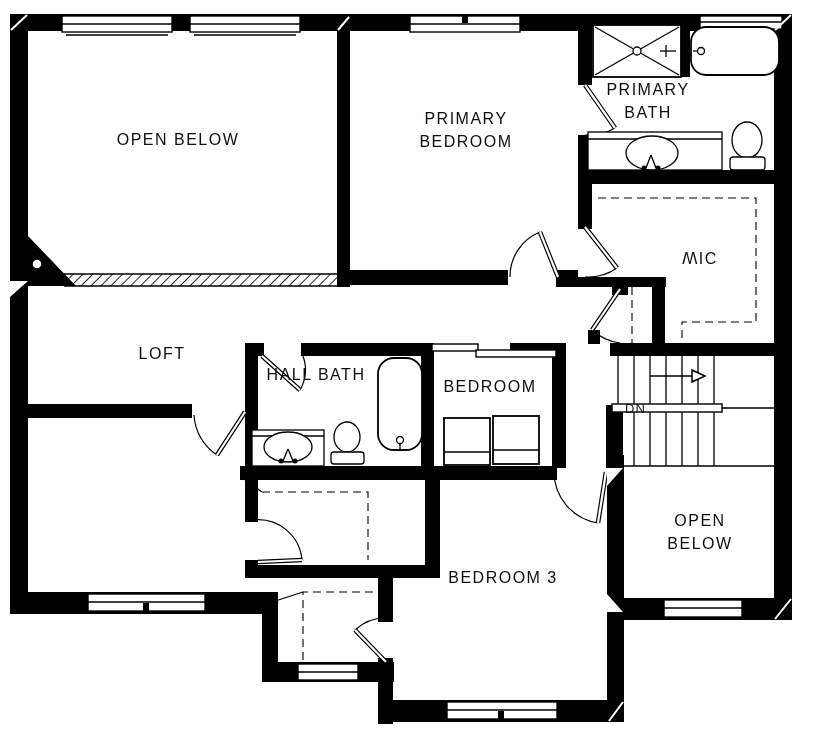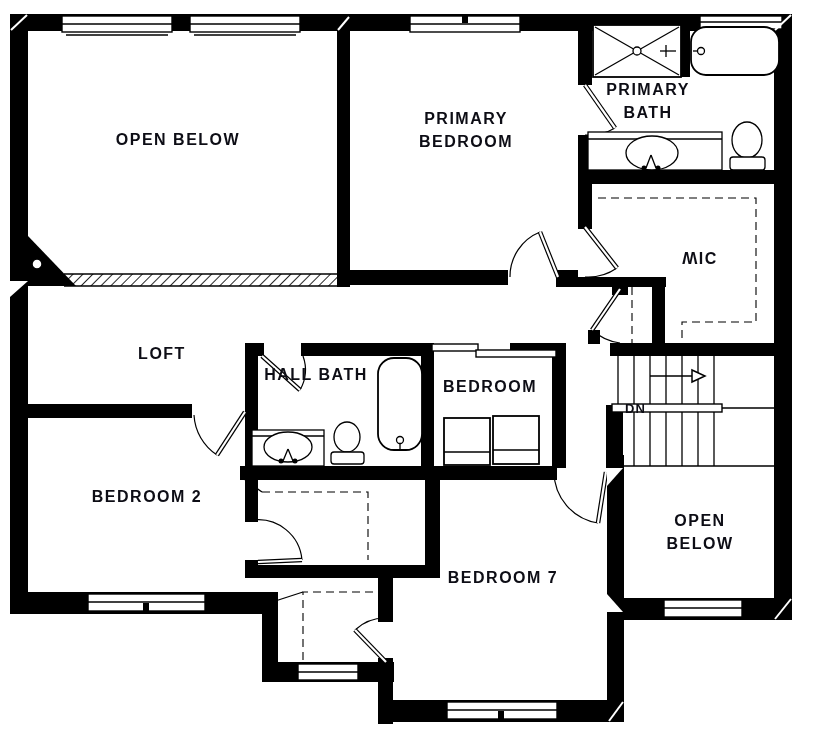--- a/index.html
+++ b/index.html
@@ -1,21 +1,21 @@
 <!DOCTYPE html>
 <html style="--wall: #000000; --bg: #ffffff; --text: #0d0d15;"><head>
 <meta charset="utf-8">
 <style>
   html,body{margin:0;padding:0;background:#fff;}
   .plan{position:relative;width:815px;height:736px;background:var(--bg,#fff);
         font-family:"Liberation Sans",sans-serif;overflow:hidden;}
   .plan svg{position:absolute;left:0;top:0;}
   .label{position:absolute;transform:translate(-50%,-50%);color:var(--text,#0d0d15);
          font-size:16px;letter-spacing:1.5px;text-align:center;white-space:pre-line;
-         line-height:1.45;font-weight:700;}
+         line-height:1.45;font-weight:400;}
   .label.small{font-size:13px;letter-spacing:1px;}
   .label.flipv{transform:translate(-50%,-50%) scaleY(-1);}
   .label.dn{transform:none;margin-top:32px;}
   .wall{fill:var(--wall,#000);}
   .thin{stroke:#000;stroke-width:1.3;fill:none;}
   .whiteline{stroke:#fff;stroke-width:2;fill:none;}
   .win{fill:#fff;stroke:#000;stroke-width:1.4;}
   .fixture{fill:#fff;stroke:#000;stroke-width:1.8;}
   .fixlight{fill:#fff;stroke:#000;stroke-width:1.3;}
   .dash{stroke:#000;stroke-width:1.1;fill:none;stroke-dasharray:8 5;}
@@ -277,17 +277,16 @@
 
   <div class="label" style="left:178px;top:140px;">OPEN BELOW</div>
   <div class="label" style="left:466px;top:130px;">PRIMARY
 BEDROOM</div>
   <div class="label" style="left:648px;top:101px;">PRIMARY
 BATH</div>
   <div class="label flipv" style="left:700px;top:257px;">WIC</div>
   <div class="label" style="left:162px;top:354px;">LOFT</div>
   <div class="label" style="left:316px;top:375px;">HALL BATH</div>
   <div class="label" style="left:490px;top:387px;">BEDROOM</div>
-  <div class="label" style="left:147px;top:497px;">BEDROOM 2</div>
-  <div class="label" style="left:503px;top:578px;">BEDROOM 7</div>
+  <div class="label" style="left:503px;top:578px;">BEDROOM 3</div>
   <div class="label" style="left:700px;top:532px;">OPEN BELOW</div>
   <div class="label small dn" style="left:625px;top:368px;">DN</div>
 </div>
 
 </body></html>

